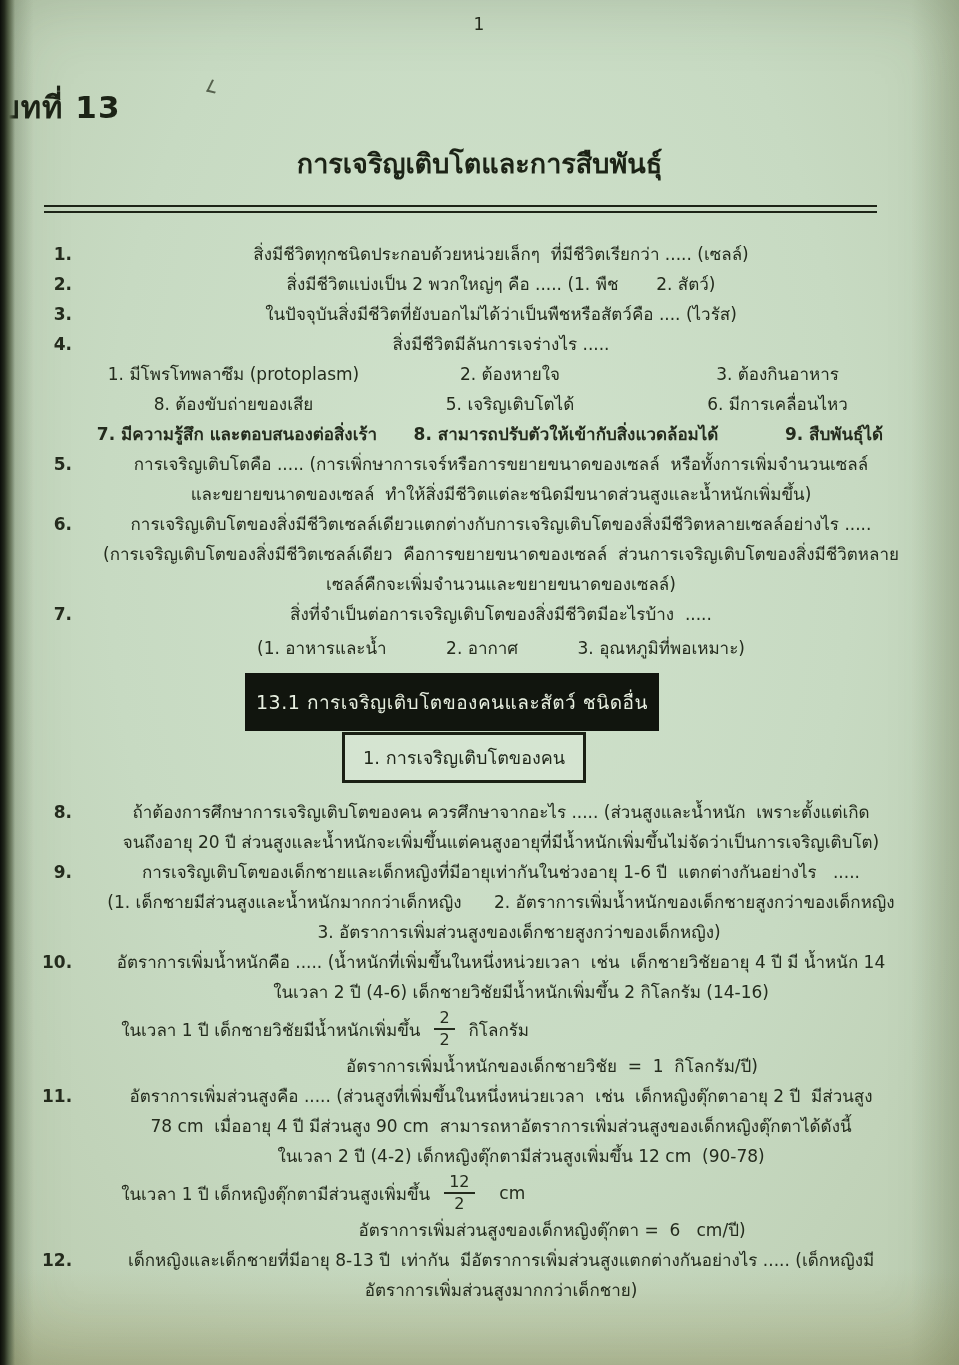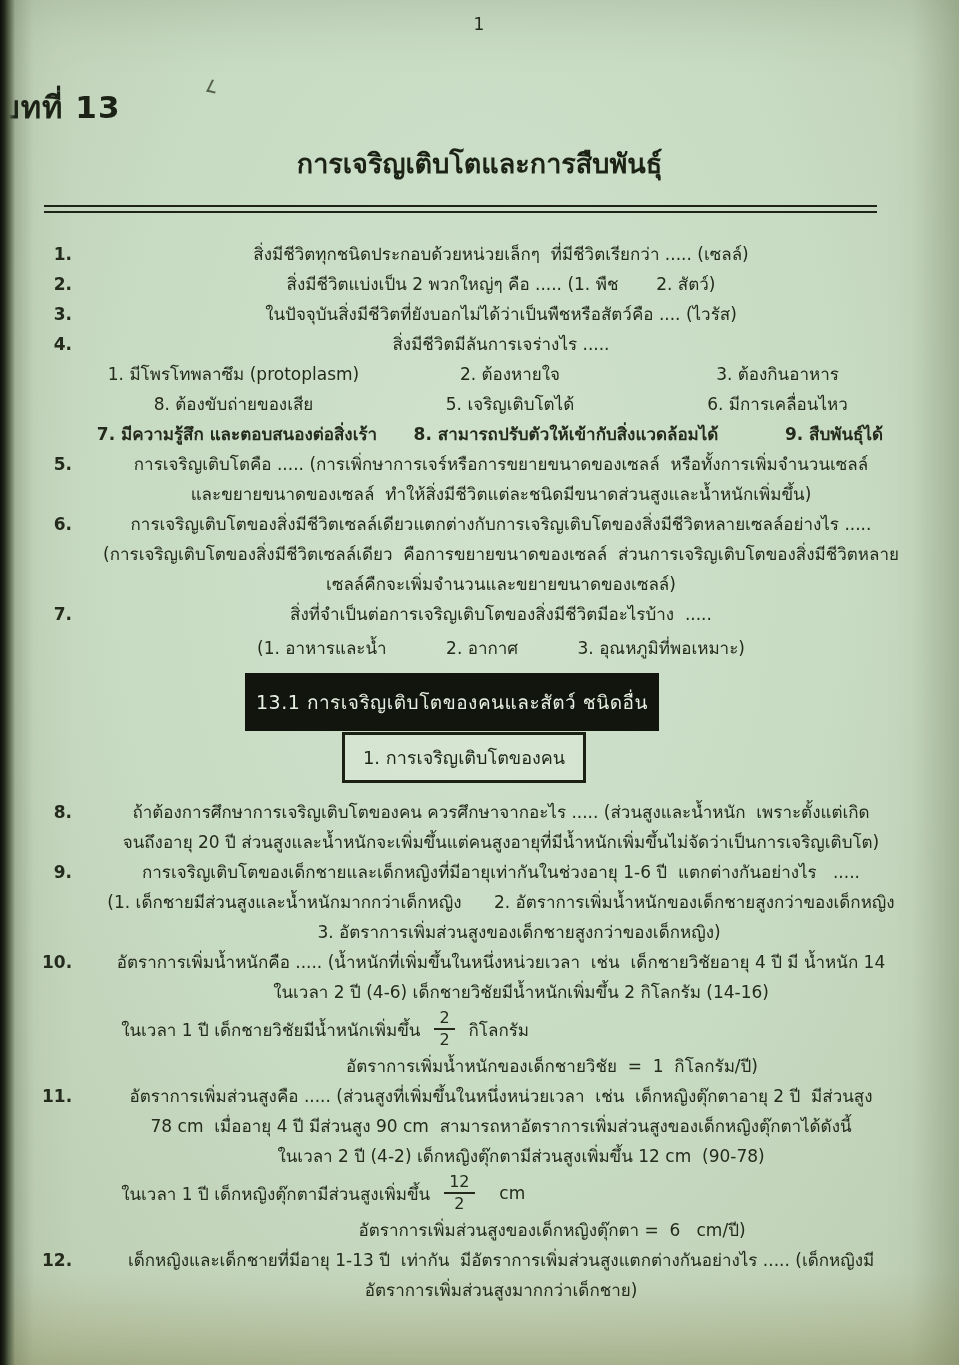--- a/index.html
+++ b/index.html
@@ -207,19 +207,19 @@
         <div class="line">78 cm  เมื่ออายุ 4 ปี มีส่วนสูง 90 cm  สามารถหาอัตราการเพิ่มส่วนสูงของเด็กหญิงตุ๊กตาได้ดังนี้</div>
         <div class="line calc">ในเวลา 2 ปี (4-2) เด็กหญิงตุ๊กตามีส่วนสูงเพิ่มขึ้น 12 cm  (90-78)</div>
         <div class="frac-line calc"><span>ในเวลา 1 ปี เด็กหญิงตุ๊กตามีส่วนสูงเพิ่มขึ้น</span><span class="frac"><span class="fnum">12</span><span class="fden">2</span></span><span>  cm</span></div>
         <div class="line calc-result">อัตราการเพิ่มส่วนสูงของเด็กหญิงตุ๊กตา =  6   cm/ปี)</div>
       </div>
     </div>
 
     <div class="q">
       <span class="num">12.</span>
       <div class="body">
-        <div class="line">เด็กหญิงและเด็กชายที่มีอายุ 1-13 ปี  เท่ากัน  มีอัตราการเพิ่มส่วนสูงแตกต่างกันอย่างไร ..... (เด็กหญิงมี</div>
+        <div class="line">เด็กหญิงและเด็กชายที่มีอายุ 8-13 ปี  เท่ากัน  มีอัตราการเพิ่มส่วนสูงแตกต่างกันอย่างไร ..... (เด็กหญิงมี</div>
         <div class="line">อัตราการเพิ่มส่วนสูงมากกว่าเด็กชาย)</div>
       </div>
     </div>
 
   </div>
 </div>
 
 </body></html>

